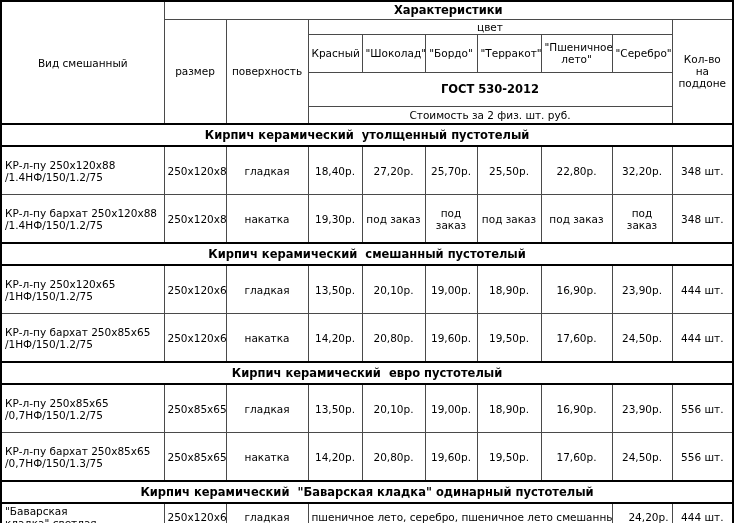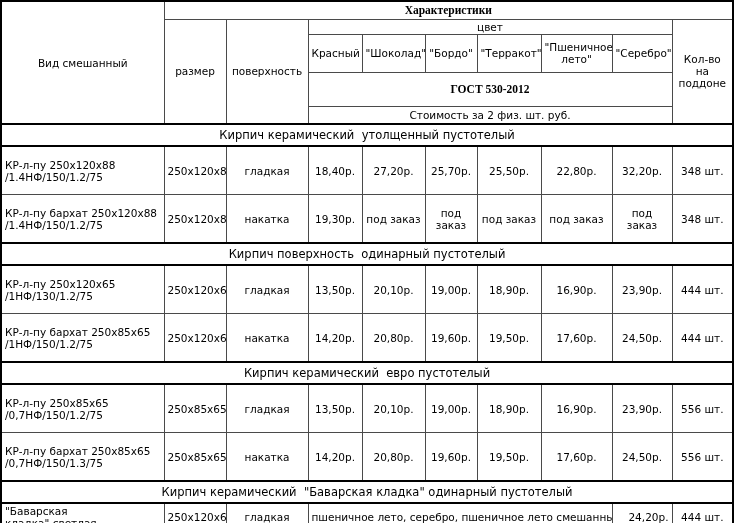--- a/index.html
+++ b/index.html
@@ -14,29 +14,29 @@
   }
   td{
     border:1px solid #4a4a4a;
     font-size:10.5px;
     text-align:center;
     vertical-align:middle;
     padding:1px 3px;
     overflow:hidden;
   }
   .b{font-weight:bold;}
-  .big{font-size:11.5px;font-family:Liberation Serif, serif;}
+  .big{font-size:11.5px;}
   .left{text-align:left;margin-top:12px;}
   .right{text-align:right;}
   .pre{white-space:pre;}
   .nowrap{white-space:nowrap;}
   .section-row td{
     border-top:2px solid #000;
     border-bottom:2px solid #000;
-    font-weight:normal;
+    font-weight:bold;
     font-size:11.5px;
     height:18px;
   }
   .r-h1{height:18px;}
   .r-h2{height:15px;}
   .r-h3{height:38px;padding-left:24px;}
   .r-h4{height:34px;margin-left:7px;}
   .r-h5{height:18px;}
   .data-row td{height:45px;}
   .bav-row td{height:24px;}
@@ -107,24 +107,24 @@
     <td>19,30р.</td>
     <td>под заказ</td>
     <td>под заказ</td>
     <td>под заказ</td>
     <td>под заказ</td>
     <td>под заказ</td>
     <td>348 шт.</td>
   </tr>
 
   <tr class="section-row">
-    <td colspan="10" class="pre">Кирпич поверхность  одинарный пустотелый</td>
+    <td colspan="10" class="pre">Кирпич керамический  смешанный пустотелый</td>
   </tr>
   <tr class="data-row">
-    <td class="left">КР-л-пу 250х120х65 /1НФ/130/1.2/75</td>
+    <td class="left">КР-л-пу 250х120х65 /1НФ/150/1.2/75</td>
     <td>250х120х65</td>
     <td>гладкая</td>
     <td>13,50р.</td>
     <td>20,10р.</td>
     <td>19,00р.</td>
     <td>18,90р.</td>
     <td>16,90р.</td>
     <td>23,90р.</td>
     <td>444 шт.</td>
   </tr>

